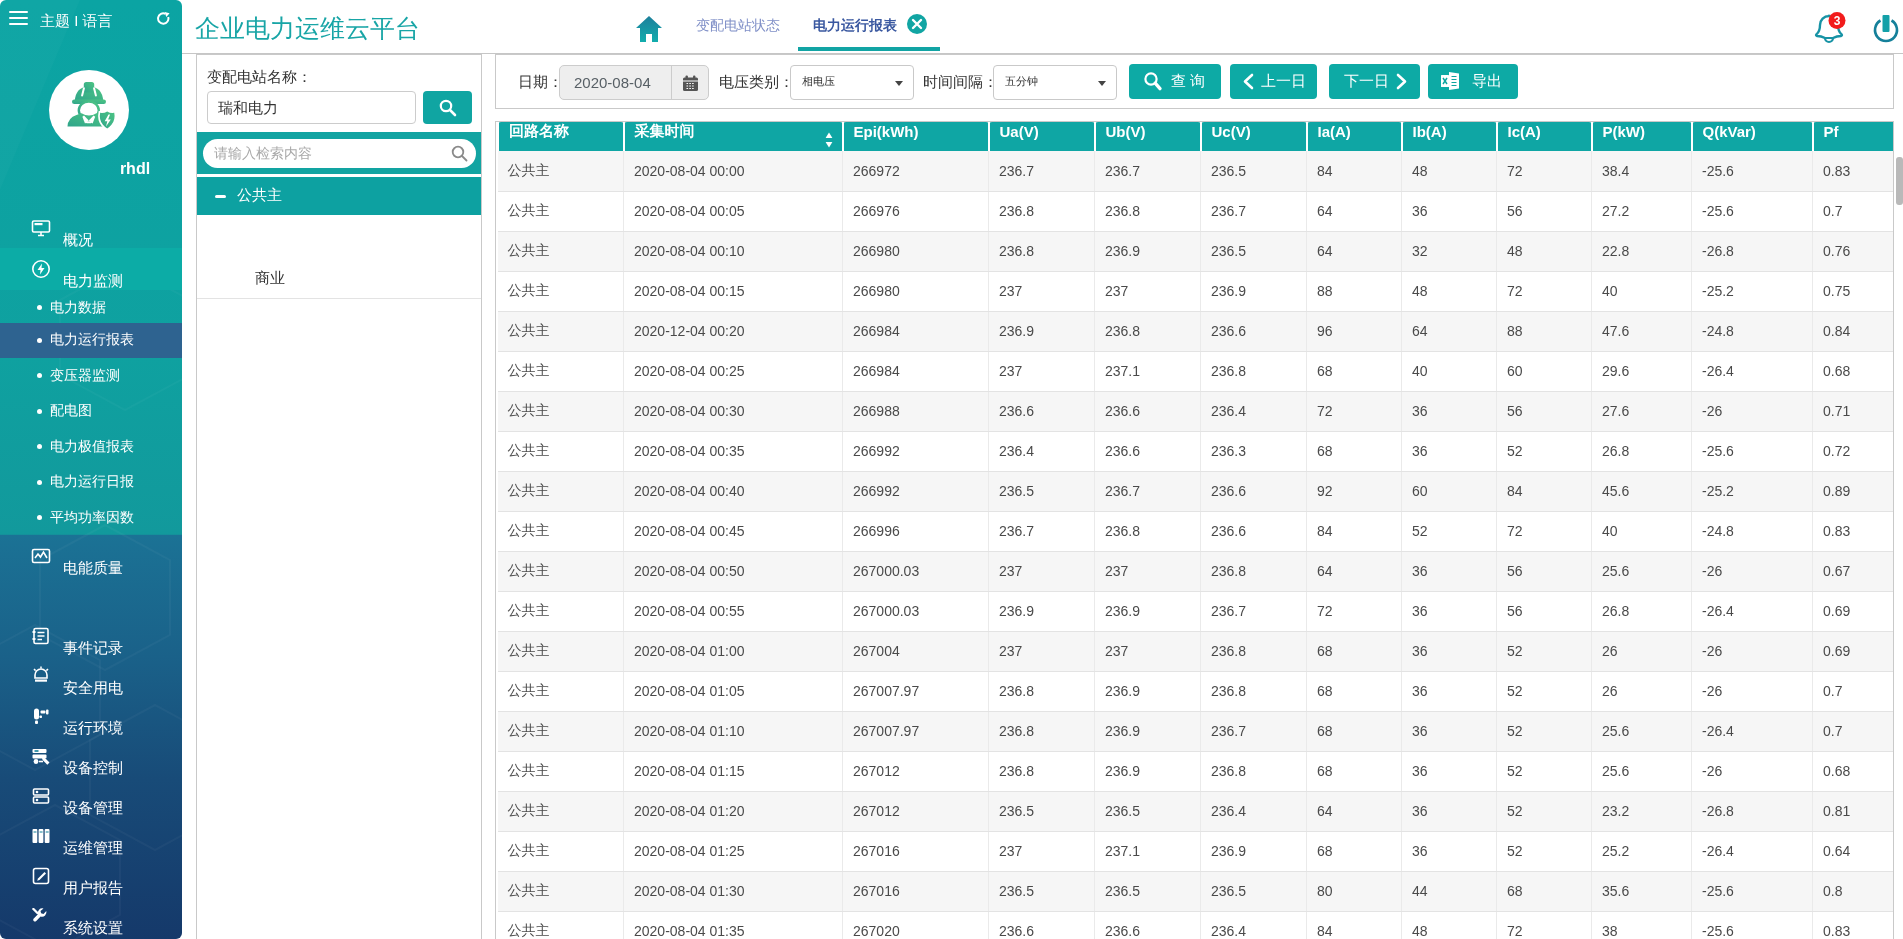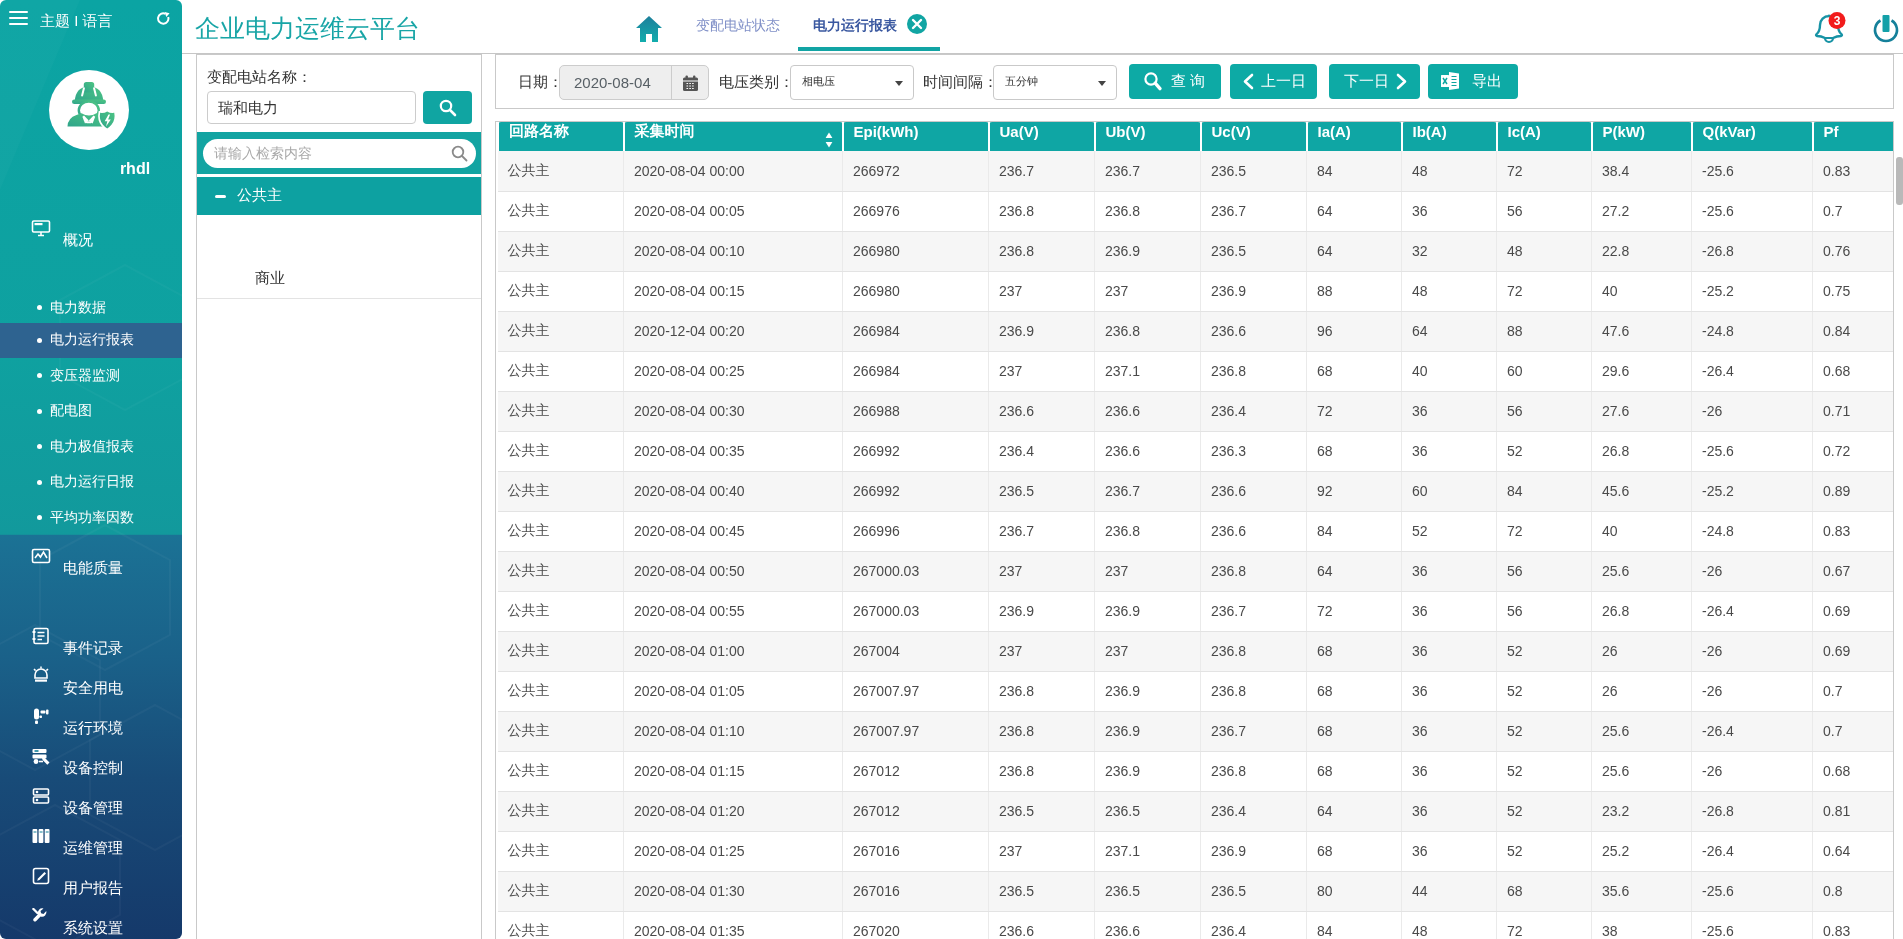--- a/index.html
+++ b/index.html
@@ -130,20 +130,27 @@
 
   <div class="mi" style="top:208px">
     <svg class="ic" viewBox="0 0 20 20">
         <g fill="none" stroke="#fff" stroke-width="1.6">
           <rect x="1.5" y="3" width="17" height="11" rx="1.2"></rect>
           <path d="M7 17.5 h6 M10 14 v3.5"></path>
         </g>
         <rect x="3.5" y="5" width="8" height="2.2" fill="#fff"></rect>
       </svg>
     <span class="txt">概况</span>
+  </div>
+  <div class="mi hl" style="top:248px;height:42px">
+    <svg class="ic" viewBox="0 0 20 20">
+        <circle cx="10" cy="10" r="8.2" fill="none" stroke="#fff" stroke-width="1.6"></circle>
+        <path d="M11 4.5 L6.5 11 H9.5 L9 15.5 L13.5 9 H10.5 Z" fill="#fff"></path>
+      </svg>
+    <span class="txt">电力监测</span>
   </div>
   <div class="smi" style="top:290px">
       <span class="dot"></span>
       <span class="txt">电力数据</span>
     </div>
   <div class="smi hl" style="top:322.5px">
       <span class="dot"></span>
       <span class="txt">电力运行报表</span>
     </div>
   <div class="smi" style="top:358px">

